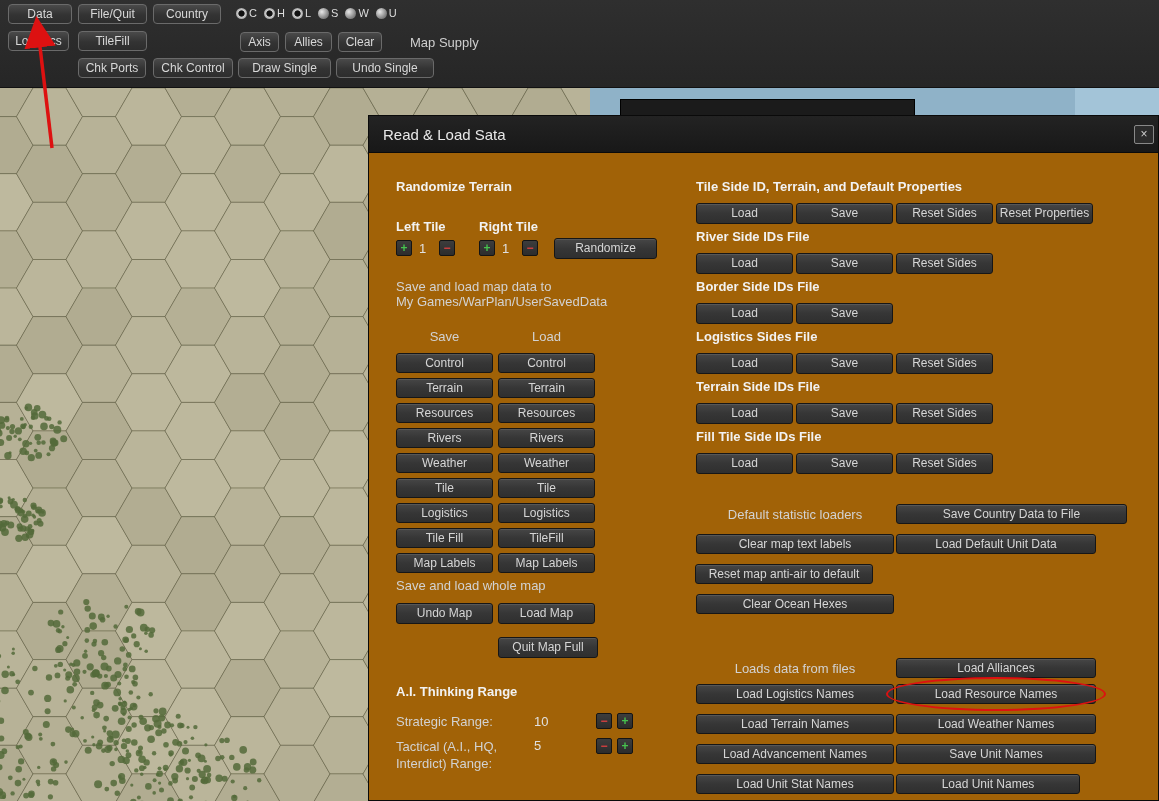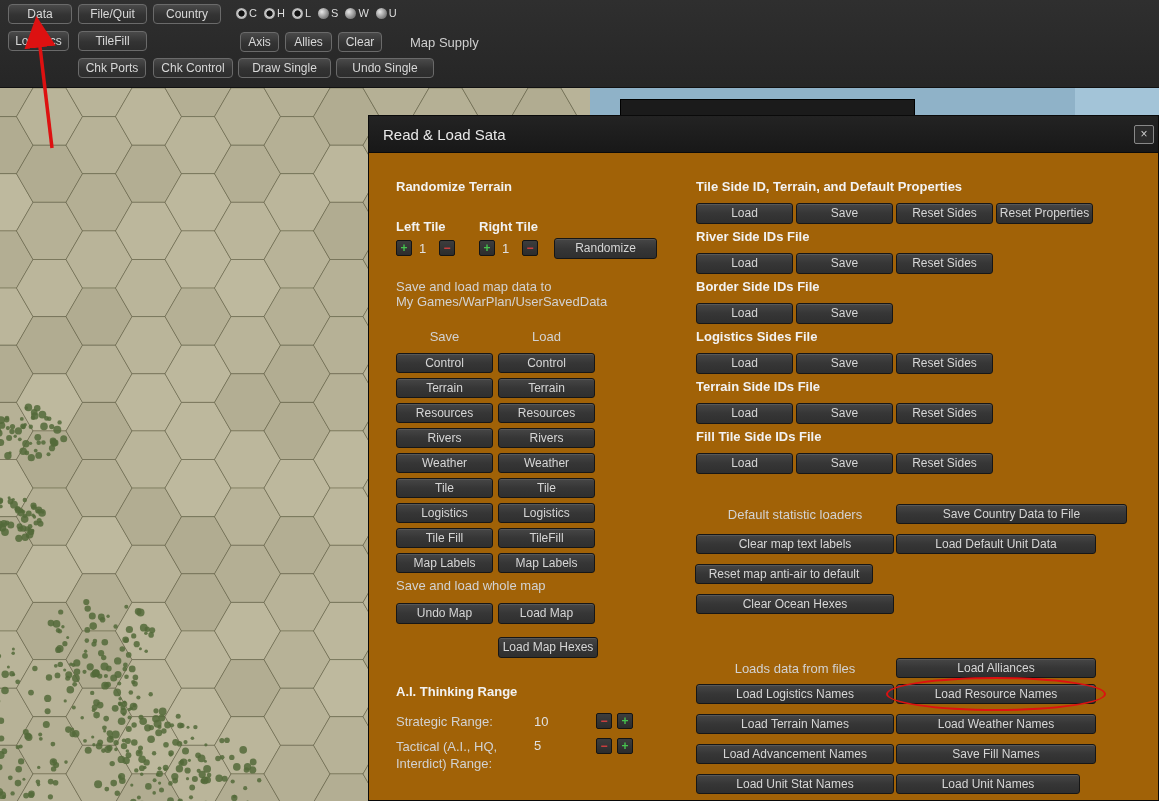--- a/index.html
+++ b/index.html
@@ -984,21 +984,21 @@
     <div class="btn" style="left:27px;top:387px;width:97px">Logistics</div>
     <div class="btn" style="left:129px;top:387px;width:97px">Logistics</div>
     <div class="btn" style="left:27px;top:412px;width:97px">Tile Fill</div>
     <div class="btn" style="left:129px;top:412px;width:97px">TileFill</div>
     <div class="btn" style="left:27px;top:437px;width:97px">Map Labels</div>
     <div class="btn" style="left:129px;top:437px;width:97px">Map Labels</div>
 
     <div class="label" style="left:27px;top:462px">Save and load whole map</div>
     <div class="btn btn-tall" style="left:27px;top:487px;width:97px">Undo Map</div>
     <div class="btn btn-tall" style="left:129px;top:487px;width:97px">Load Map</div>
-    <div class="btn btn-tall" style="left:129px;top:521px;width:100px">Load Map Hexes</div>
+    <div class="btn btn-tall" style="left:129px;top:521px;width:100px">Quit Map Full</div>
 
     <div class="heading" style="left:27px;top:568px">A.I. Thinking Range</div>
     <div class="label" style="left:27px;top:598px">Strategic Range:</div>
     <div class="value" style="left:165px;top:598px">10</div>
     <div class="sm-btn sm-minus" style="left:227px;top:597px">−</div>
     <div class="sm-btn sm-plus" style="left:248px;top:597px">+</div>
 
     <div class="label" style="left:27px;top:622px;width:125px;white-space:normal;line-height:17px">Tactical (A.I., HQ, Interdict) Range:</div>
     <div class="value" style="left:165px;top:622px">5</div>
     <div class="sm-btn sm-minus" style="left:227px;top:622px">−</div>
@@ -1041,21 +1041,21 @@
     <div class="btn" style="left:326px;top:448px;width:178px">Reset map anti-air to default</div>
     <div class="btn" style="left:327px;top:478px;width:198px">Clear Ocean Hexes</div>
 
     <div class="label label-center" style="left:327px;top:545px;width:198px;font-size:13px">Loads data from files</div>
     <div class="btn" style="left:527px;top:542px;width:200px">Load Alliances</div>
     <div class="btn" style="left:327px;top:568px;width:198px">Load Logistics Names</div>
     <div class="btn" style="left:527px;top:568px;width:200px">Load Resource Names</div>
     <div class="btn" style="left:327px;top:598px;width:198px">Load Terrain Names</div>
     <div class="btn" style="left:527px;top:598px;width:200px">Load Weather Names</div>
     <div class="btn" style="left:327px;top:628px;width:198px">Load Advancement Names</div>
-    <div class="btn" style="left:527px;top:628px;width:200px">Save Fill Names</div>
+    <div class="btn" style="left:527px;top:628px;width:200px">Save Unit Names</div>
     <div class="btn" style="left:327px;top:658px;width:198px">Load Unit Stat Names</div>
     <div class="btn" style="left:527px;top:658px;width:184px">Load Unit Names</div>
 
     <div id="annotation-circle"></div>
   </div>
 
   <svg id="arrow-svg" width="120" height="165" viewBox="0 0 120 165">
     <defs>
       <marker id="ah" markerWidth="9" markerHeight="9" refX="5" refY="4.5" orient="auto">
         <path d="M0,0 L9,4.5 L0,9 z" fill="#dd1111"></path>

